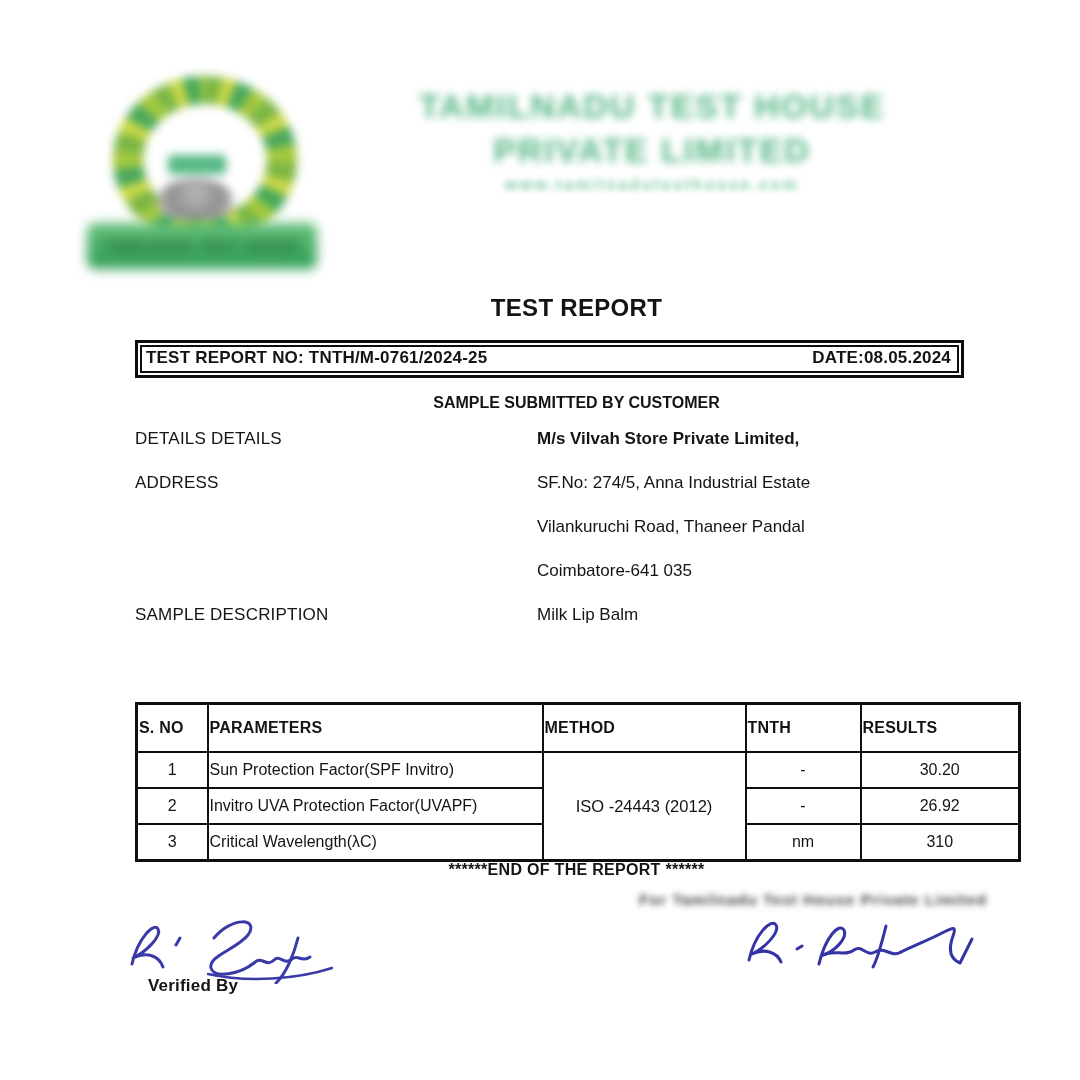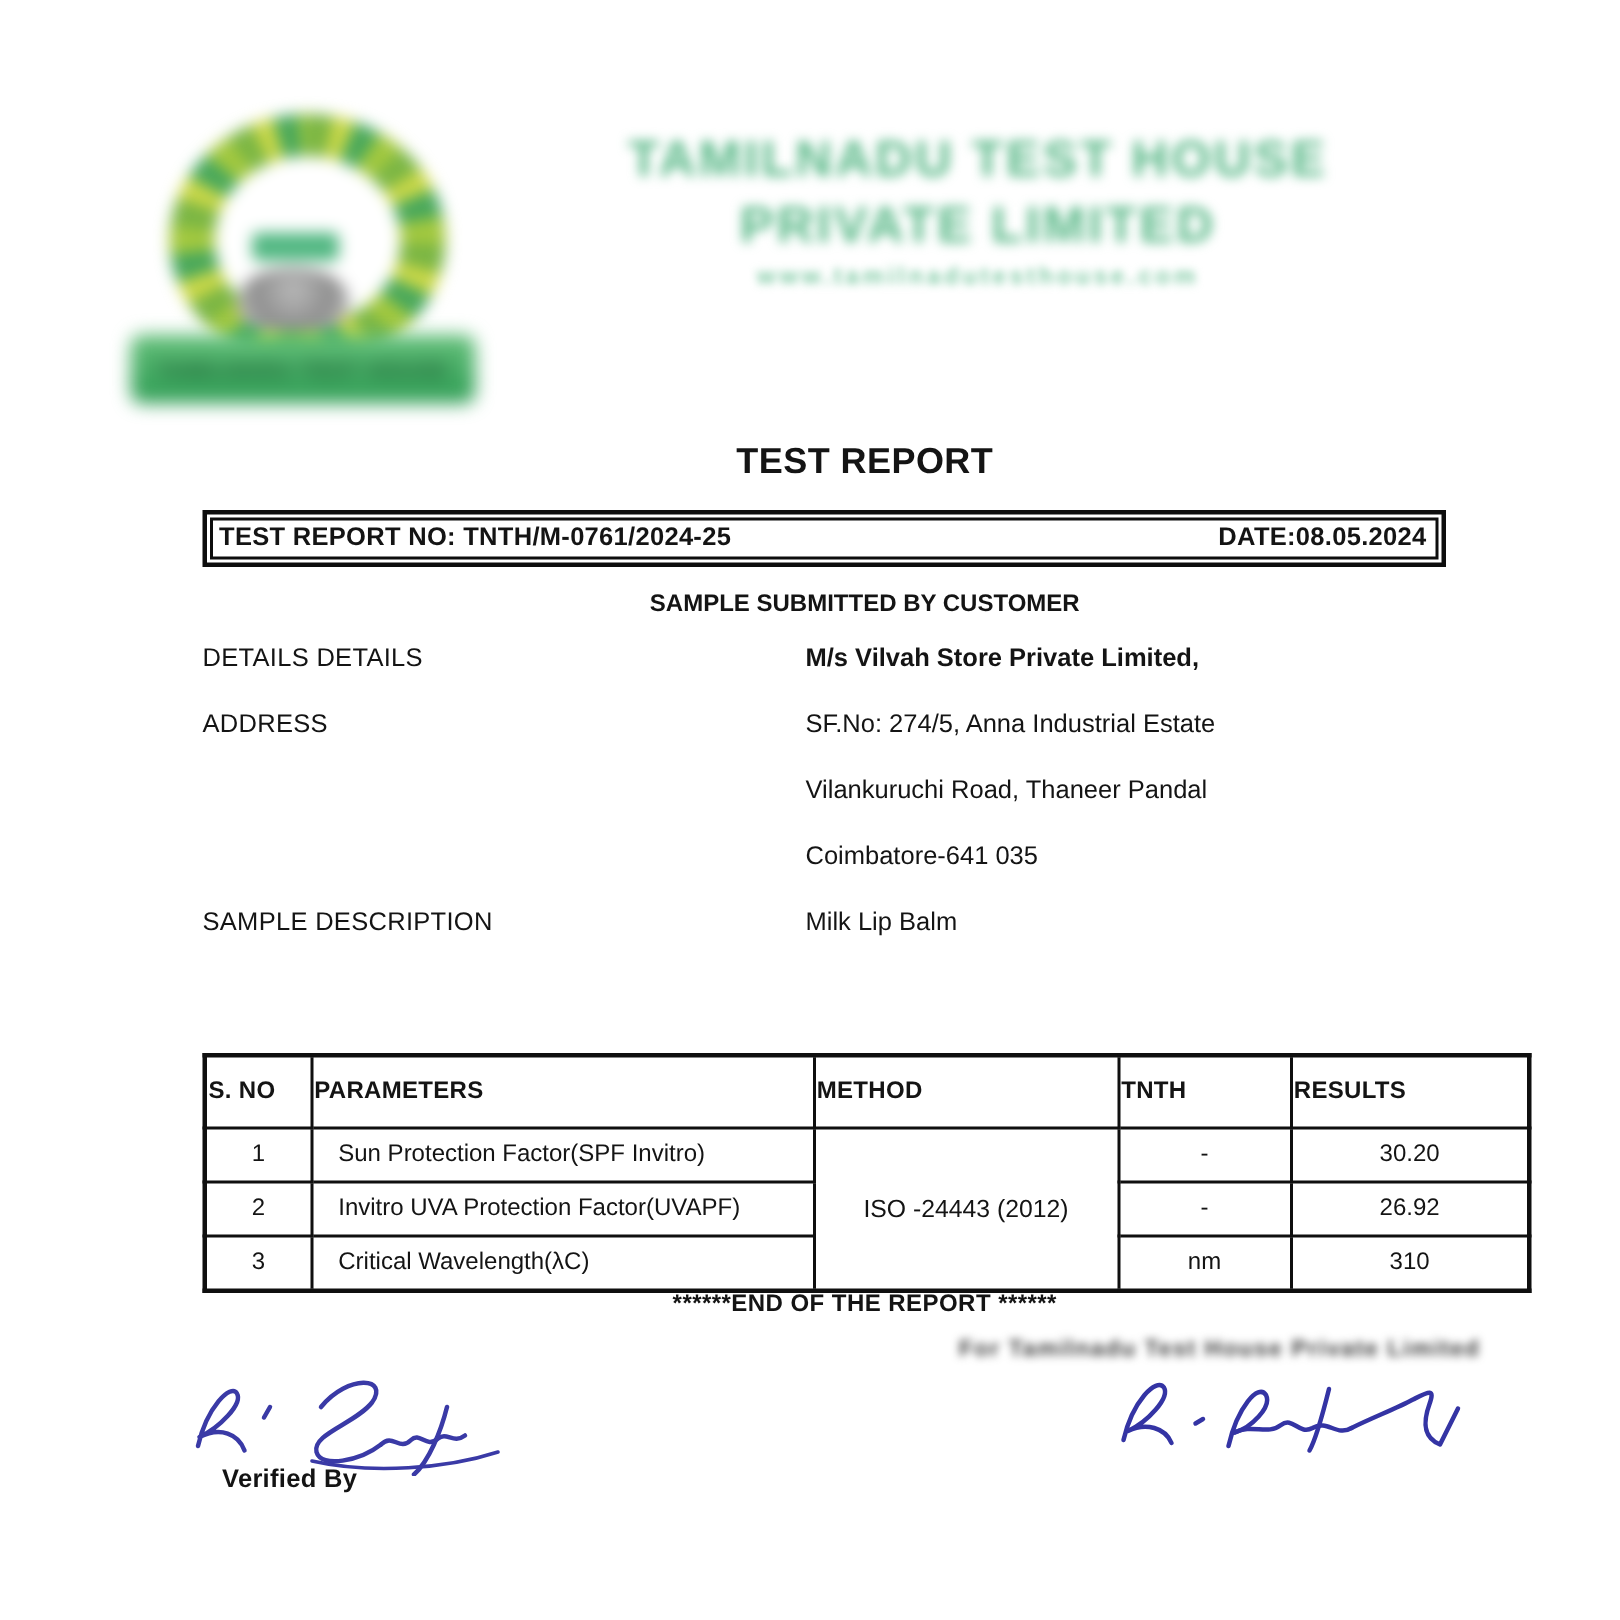--- a/index.html
+++ b/index.html
@@ -36,21 +36,21 @@
   .detail-row{position:absolute;left:0;width:883px;font-size:17px;}
   .detail-label{position:absolute;left:0;white-space:nowrap;letter-spacing:0.2px;}
   .detail-value{position:absolute;left:402px;white-space:nowrap;}
   .detail-value.bold{font-weight:bold;}
   
   .results-table{position:absolute;left:135px;top:702px;border-collapse:collapse;table-layout:fixed;
     width:883px;border:3px solid #0f0f0f;}
   .results-table th,.results-table td{border:2px solid #0f0f0f;overflow:hidden;}
   .results-table th{height:44px;font-size:16px;font-weight:bold;text-align:left;letter-spacing:0.2px;}
   .results-table td{height:32px;font-size:16px;text-align:center;}
-  .results-table td.param{text-align:left;padding-left:17px;}
+  .results-table td.param{text-align:left;padding-left:1px;}
   .results-table td.method{font-size:16.5px;}
   
   .for-company{position:absolute;left:628px;top:891px;width:370px;text-align:center;
     font-size:15.5px;font-weight:600;color:#3f3f3f;letter-spacing:1px;filter:blur(3px);white-space:nowrap;}
   .sig{position:absolute;}
   .sig-left{left:118px;top:912px;}
   .sig-right{left:733px;top:912px;}
   .sig-name{position:absolute;font-size:17px;font-weight:bold;letter-spacing:0.2px;}
   .verified-by{left:148px;top:976px;}
   .managing-director{left:733px;top:976px;width:255px;text-align:center;}

